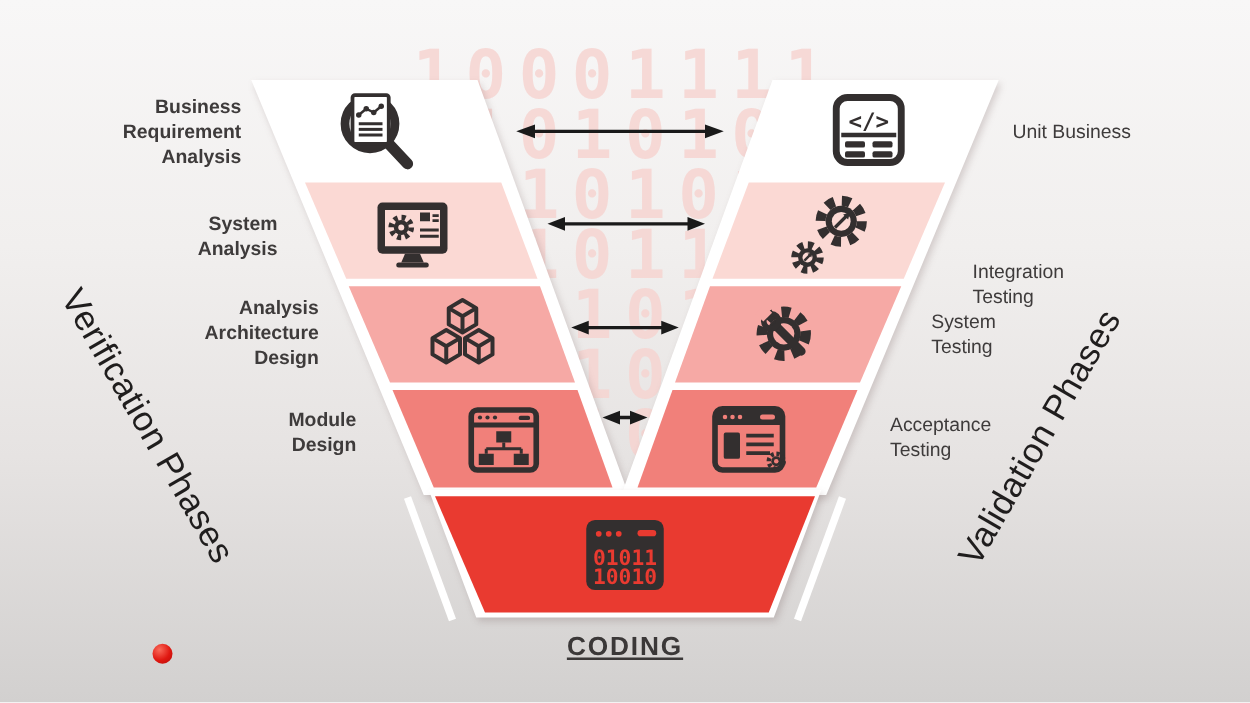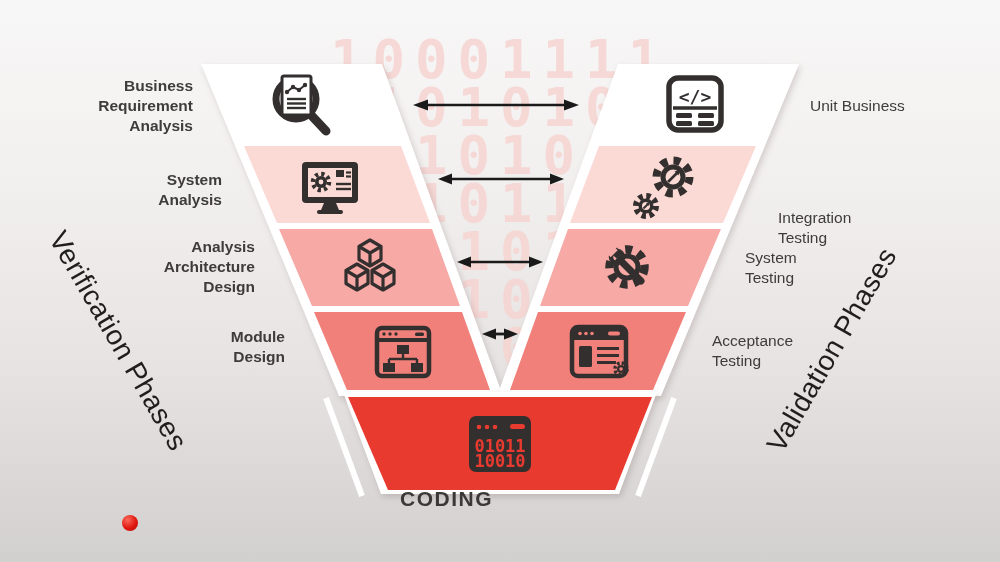--- a/index.html
+++ b/index.html
@@ -23,22 +23,22 @@
   }
   .pl-right{text-align:right;font-weight:bold;}
   .pl-left{text-align:left;}
   .side-title{
     position:absolute;z-index:2;white-space:nowrap;
     font:400 28px "Liberation Sans",sans-serif;color:#1f1d1d;letter-spacing:.5px;
   }
   .title-left{left:-12px;top:325px;width:260px;text-align:center;transform:rotate(60deg);}
   .title-right{left:712px;top:334px;width:240px;text-align:center;transform:rotate(-60deg);}
   .coding-label{
-    position:absolute;z-index:2;left:400px;top:487px;width:200px;
-    font:700 21px "Liberation Sans",sans-serif;color:#3b3838;letter-spacing:1.5px;
+    position:absolute;z-index:2;left:400px;top:506px;width:200px;text-align:center;
+    font:700 21px "Liberation Sans",sans-serif;color:#3b3838;letter-spacing:1.5px;text-decoration:underline;
   }
   .logo{
     position:absolute;z-index:2;left:24px;top:511px;
     font:800 28px "DejaVu Sans",sans-serif;color:#161313;
   }
   .logo-dot{
     position:absolute;z-index:2;left:122px;top:515px;width:16px;height:16px;border-radius:50%;
     background:radial-gradient(circle at 35% 30%, #fa6a5a 0%, #e01811 55%, #b50b08 100%);
   }
   .shadowed{filter:drop-shadow(2px 3px 3px rgba(100,75,75,.22));}

